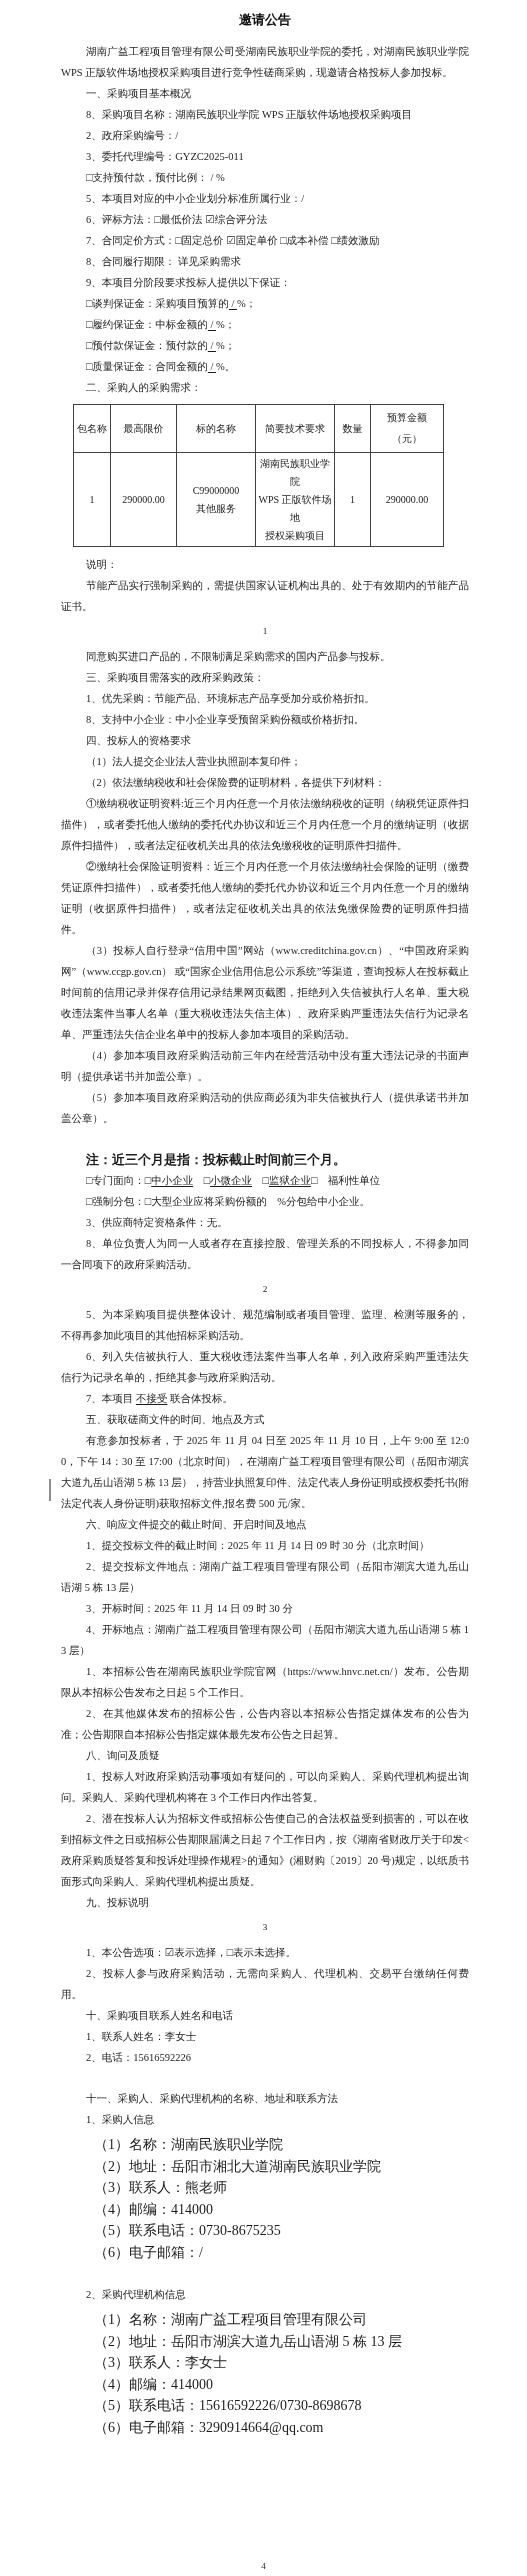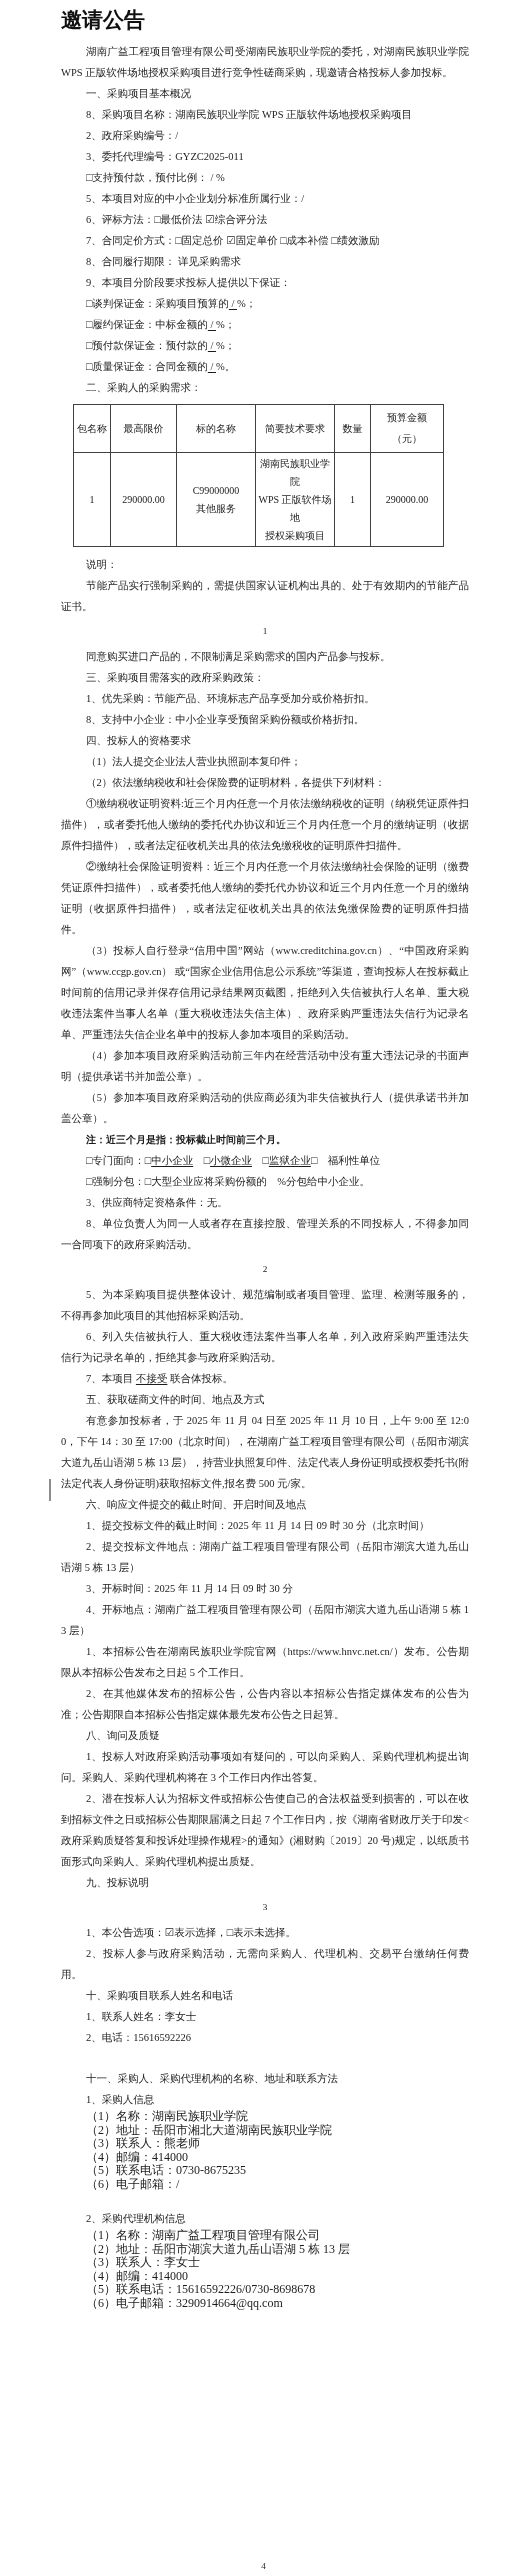--- a/index.html
+++ b/index.html
@@ -9,39 +9,39 @@
     height:2576px;
     background:#ffffff;
     color:#1c1c1c;
     font-family:"Liberation Serif","DejaVu Serif",serif;
     overflow:hidden;
     box-sizing:border-box;
   }
   .doc-body{padding:6.6px 58px 0 61px;}
   .doc-title{
     margin:0 0 8px 0;
-    text-align:left;
+    text-align:center;
     font-family:Liberation Sans, sans-serif;
     font-weight:700;
-    font-size:21px;
+    font-size:13px;
     line-height:26px;
     color:#111;
   }
   .para{
     margin:0;
     font-size:10.5px;
     line-height:21px;
     text-align:justify;
     text-indent:25px;
     word-break:break-all;
   }
-  .note{font-weight:700;font-size:10px;}
+  .note{font-weight:700;font-size:13px;margin-top:20px;}
   .contact{
-    margin:0;
-    font-size:12px;
+    margin:8px;
+    font-size:14px;
     line-height:13.5px;
     text-indent:25px;
   }
   .pagenum{
     margin:5.3px 0;
     text-align:center;
     text-indent:0;
     font-size:9.2px;
     line-height:18.5px;
     color:#222;

